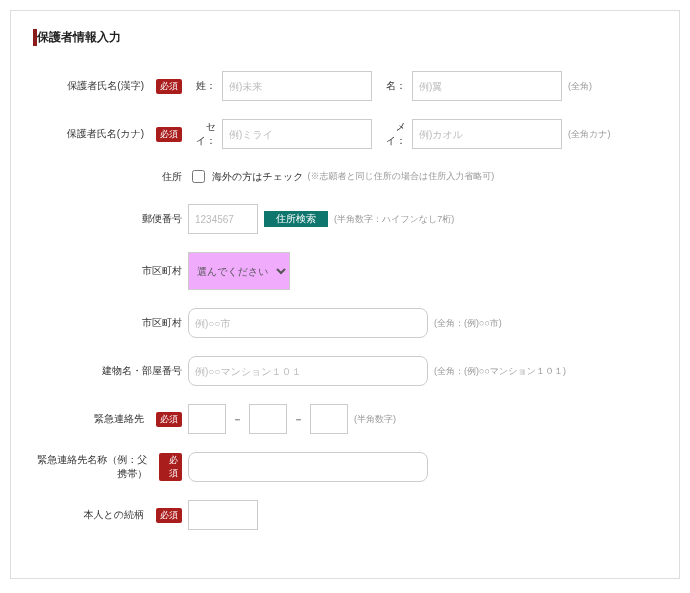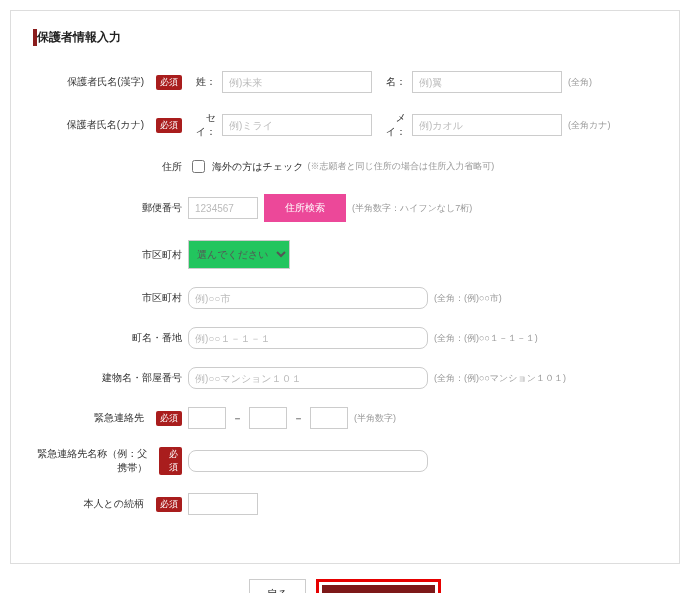--- a/index.html
+++ b/index.html
@@ -49,46 +49,46 @@
   .fields-col {
     flex: 1;
     display: flex;
     align-items: center;
     gap: 6px;
     flex-wrap: wrap;
   }
   .small-label { font-size: 10px; color:#333; width:28px; text-align:right; }
   input[type=text] {
     border: 1px solid #ccc;
-    height: 22px;
+    height: 30px;
     padding: 6px 6px;
     font-size: 10px;
     color:#555;
   }
   input::placeholder { color:#bbb; }
   .w170 { width: 150px; }
   .w240 { width: 240px; border-radius: 8px; }
   .w70  { width: 70px; }
   .w40  { width: 38px; }
   select {
     border:1px solid #ccc;
-    height:29px;
+    height:38px;
     font-size:10px;
     padding:1px 4px;
     color:#555;
-    background:#22c55e;
+    background:#f0abfc;
   }
   .hint { font-size: 9px; color:#999; }
   .checkbox-row { display:flex; align-items:center; gap:4px; font-size:10px; color:#333;}
   .addr-btn {
-    background:#ec4899;
+    background:#0f766e;
     color:#fff;
     border:none;
-    height:28px;
-    padding:0 21px;
+    height:16px;
+    padding:0 12px;
     font-size:10px;
     cursor:pointer;
   }
   .btn-row {
     display:flex;
     justify-content:center;
     gap:10px;
     margin-top:15px;
     margin-bottom:30px;
   }
@@ -185,29 +185,20 @@
   <div class="form-row">
     <div class="label-col">
           <span>市区町村</span>
         </div>
     <div class="fields-col">
       <input type="text" class="w240" placeholder="例)○○市" style="">
       <span class="hint">(全角：(例)○○市)</span>
     </div>
   </div>
 
-  <div class="form-row">
-    <div class="label-col">
-          <span>町名・番地</span>
-        </div>
-    <div class="fields-col">
-      <input type="text" class="w240" placeholder="例)○○１－１－１" style="">
-      <span class="hint">(全角：(例)○○１－１－１)</span>
-    </div>
-  </div>
 
   <div class="form-row">
     <div class="label-col">
           <span>建物名・部屋番号</span>
         </div>
     <div class="fields-col">
       <input type="text" class="w240" placeholder="例)○○マンション１０１" style="">
       <span class="hint">(全角：(例)○○マンション１０１)</span>
     </div>
   </div>

